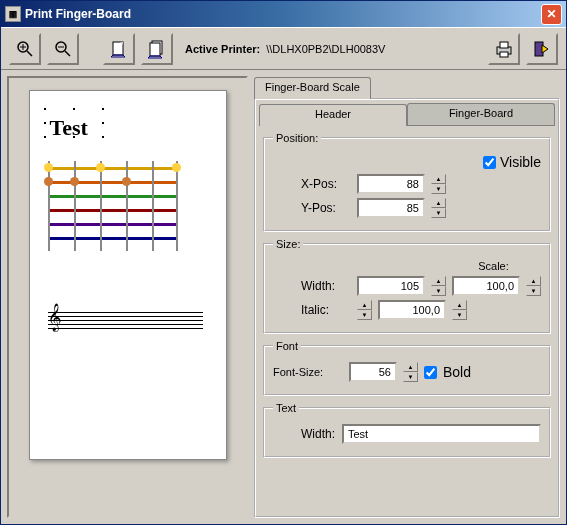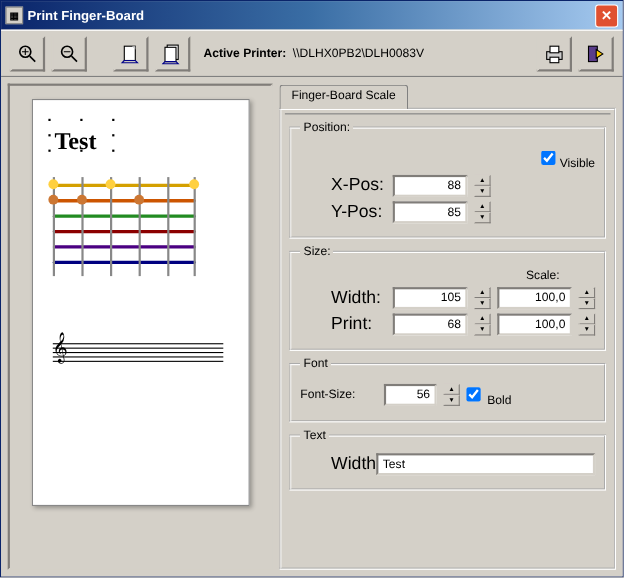--- a/index.html
+++ b/index.html
@@ -40,29 +40,29 @@
 
 .inner-tabs { height: 22px; display: flex; gap: 0; }
 .inner-tab { flex: 1; border: 1px solid #808080; border-bottom: none; padding: 3px 0; text-align: center; font-size: 11px; border-top-left-radius: 3px; border-top-right-radius: 3px; cursor: pointer; background: #c0c0b8; }
 .inner-tab.active { background: #d4d0c8; font-weight: normal; position: relative; top: 1px; }
 .inner-body { flex: 1; border-top: 1px solid #808080; padding: 6px 4px; overflow-y: auto; }
 
 fieldset { border: 2px groove #fff; margin-bottom: 6px; padding: 6px 8px 8px 8px; }
 legend { font-size: 11px; padding: 0 3px; }
 
 .row { display: flex; align-items: center; margin: 4px 0; gap: 6px; }
-.field-label { width: 50px; font-size: 16px; margin-left: 28px; }
+.field-label { width: 50px; font-size: 12px; margin-left: 28px; }
 .field-label-wide { width: 70px; font-size: 11px; }
 input[type=text].num { width: 68px; height: 20px; border: 2px inset #d4d0c8; text-align: right; padding: 0 4px; font-size: 11px; background: #fff; }
 .spinner { width: 15px; height: 20px; display: flex; flex-direction: column; }
 .spinner div { flex: 1; border: 1px outset #d4d0c8; background: #d4d0c8; font-size: 6px; display: flex; align-items: center; justify-content: center; cursor: pointer; }
 
 .visible-box { margin-left: auto; display: flex; align-items: center; gap: 4px; }
 input[type=checkbox] { width: 13px; height: 13px; }
-.check-label { font-size: 11px; margin-top: 11px; }
+.check-label { font-size: 14px; }
 
 .scale-header { text-align: center; font-size: 11px; flex: 1; }
 select.combo { flex: 1; height: 20px; border: 2px inset #d4d0c8; background: #fff; font-family: "Times New Roman", serif; font-size: 11px; padding: 0 2px; }
 input.text-input { flex: 1; height: 20px; border: 2px inset #d4d0c8; background: #fff; font-size: 11px; padding: 0 4px; }
 </style>
 </head>
 <body>
 
 <div class="window">
 
@@ -165,20 +165,24 @@
           <span style="position:absolute;left:0;top:-2px;font-size:24px;font-family:serif;">𝄞</span>
         </div>
       </div>
     </div>
 
     <div class="panel">
       <div class="outer-tab">
         <div class="outer-tab-btn">Finger-Board Scale</div>
       </div>
       <div class="outer-tab-body">
+        <div class="inner-tabs">
+          <div class="inner-tab active">Header</div>
+          <div class="inner-tab">Finger-Board</div>
+        </div>
         <div class="inner-body">
 
           <fieldset>
             <legend>Position:</legend>
             <div class="row" style="justify-content:flex-end">
               <div class="visible-box">
                 <input type="checkbox" checked="" style="">
                 <span class="check-label">Visible</span>
               </div>
             </div>
@@ -214,22 +218,21 @@
                   <div>▲</div>
                   <div>▼</div>
                 </div>
               <input type="text" class="num" value="100,0" style="">
               <div class="spinner">
                   <div>▲</div>
                   <div>▼</div>
                 </div>
             </div>
             <div class="row">
-              <span class="field-label">Print:</span>
-              <input type="text" class="num" value="68" style="">
+              <span class="field-label">Italic:</span>
               <div class="spinner">
                   <div>▲</div>
                   <div>▼</div>
                 </div>
               <input type="text" class="num" value="100,0" style="">
               <div class="spinner">
                   <div>▲</div>
                   <div>▼</div>
                 </div>
             </div>

